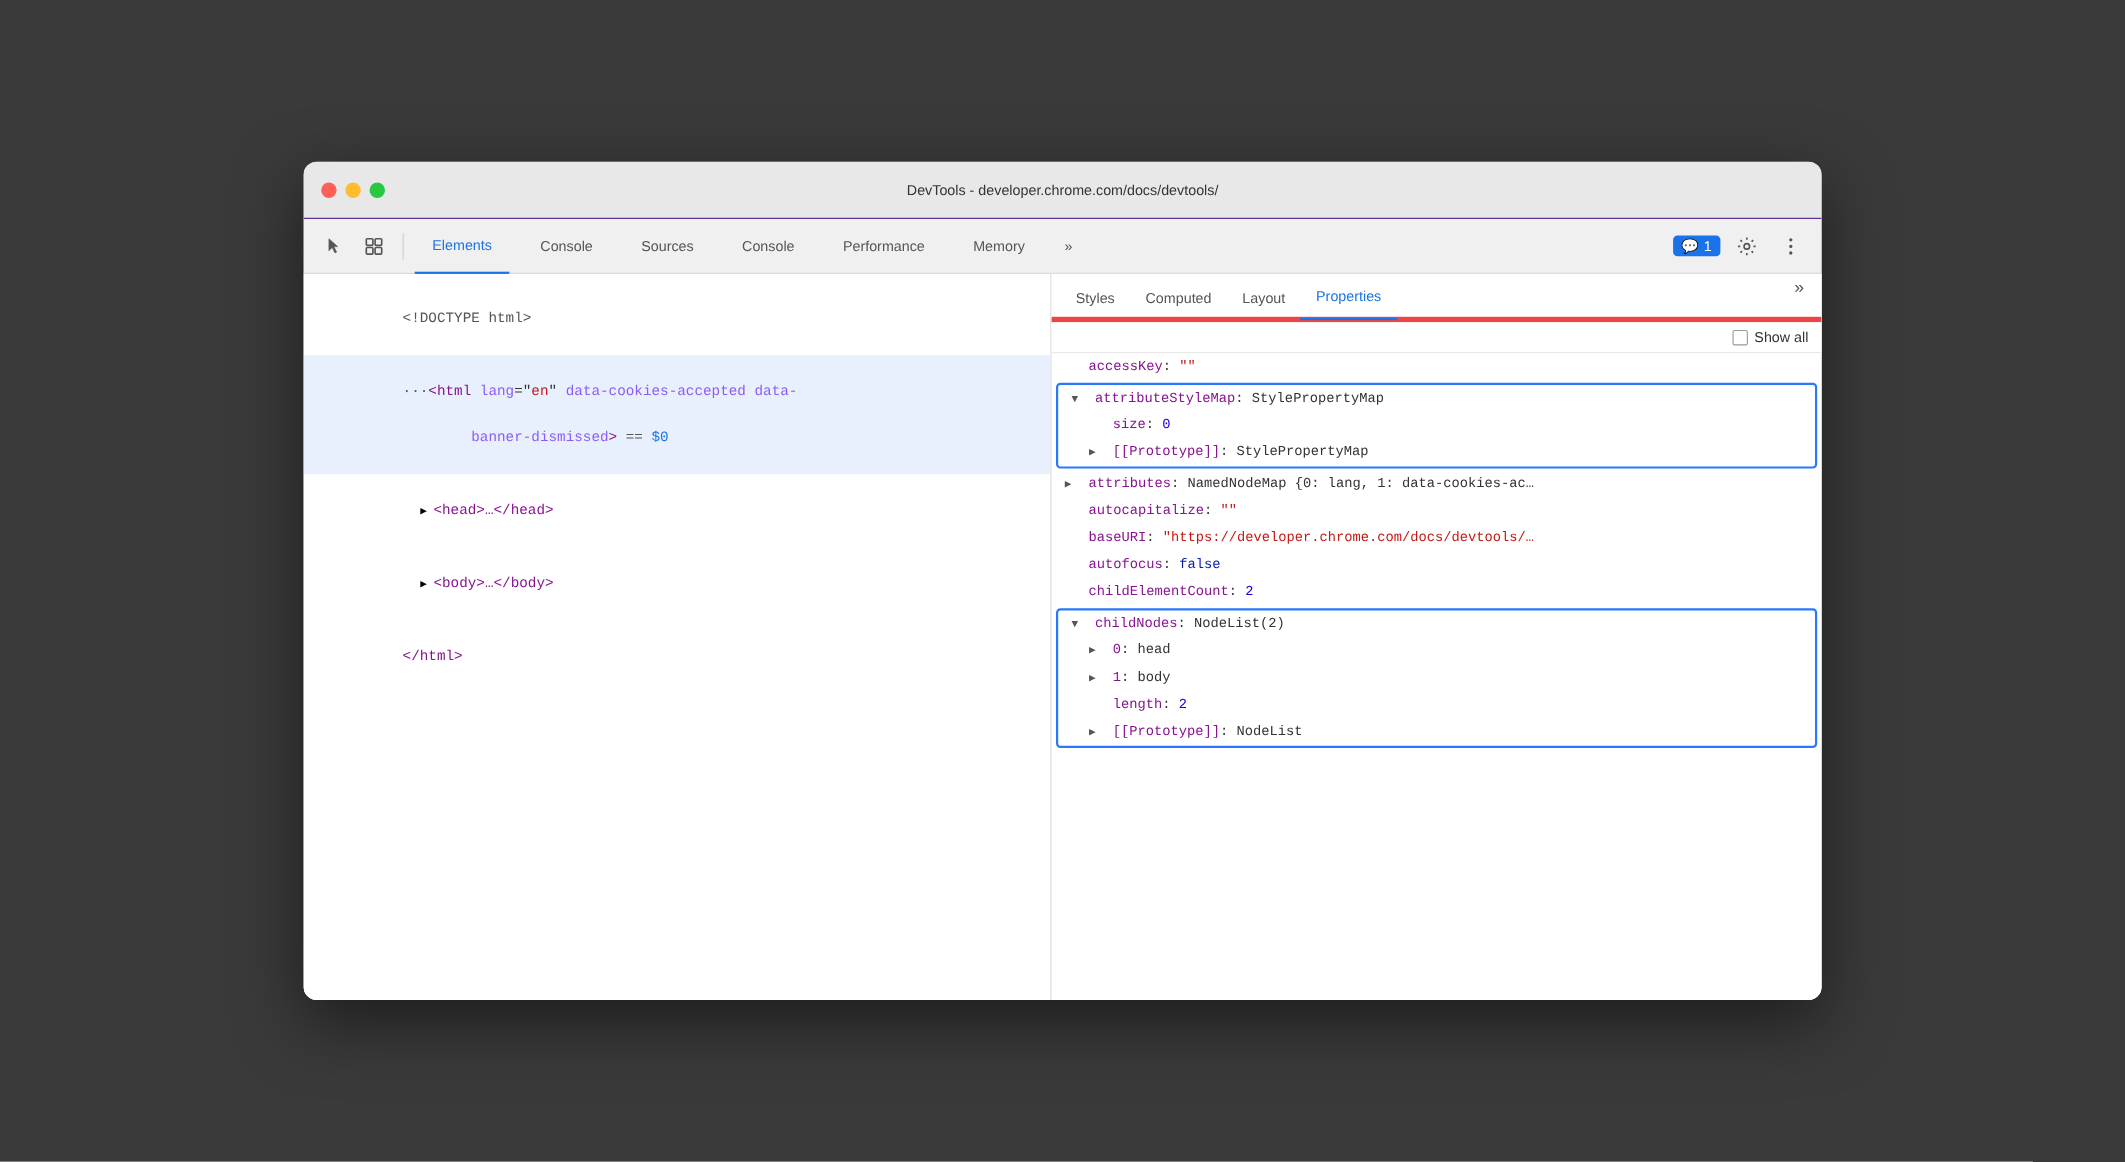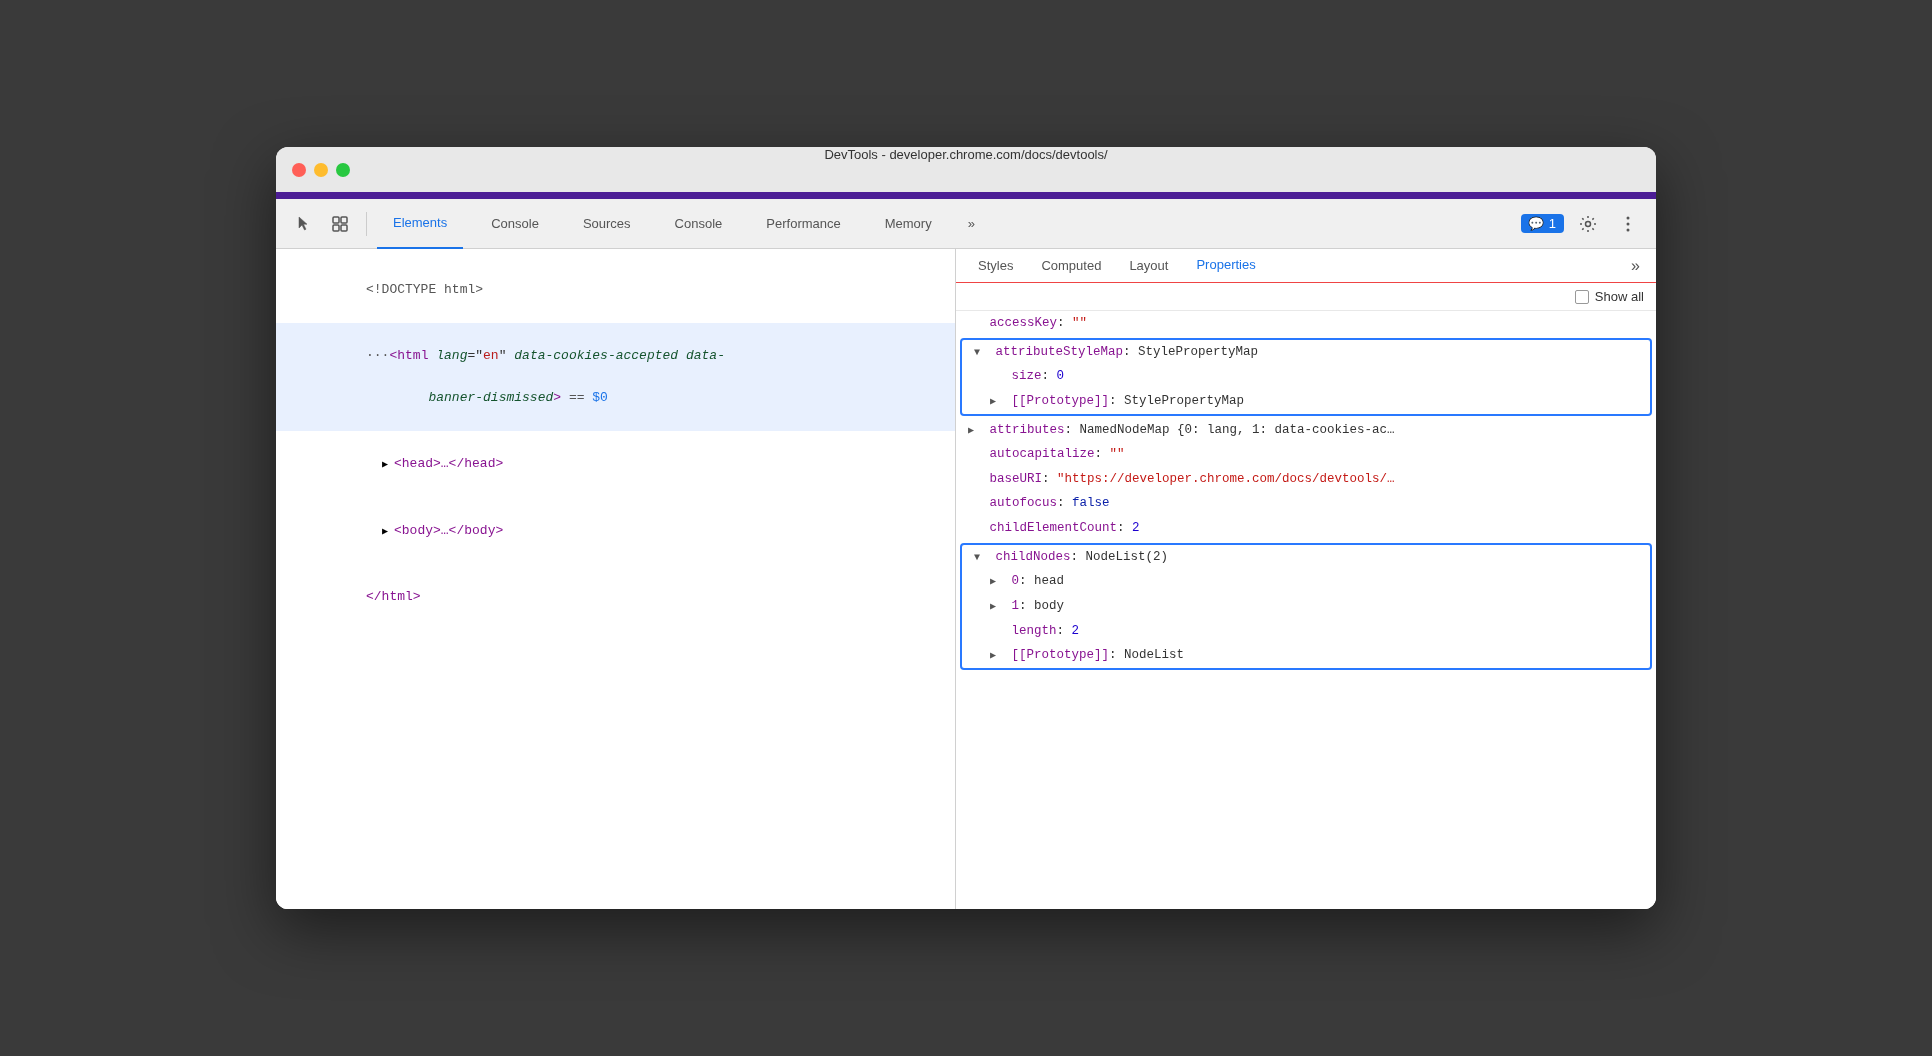--- a/index.html
+++ b/index.html
@@ -16,22 +16,23 @@
       background: #f0f0f0;
       border-radius: 12px;
       box-shadow: 0 20px 60px rgba(0,0,0,0.5);
       overflow: hidden;
     }
     
     .titlebar {
       background: #e8e8e8;
       height: 52px;
       display: flex;
+      align-items: center;
       padding: 0 16px;
-      border-bottom: 7px solid #4c1d95;
+      border-bottom: 1px solid #4c1d95;
       position: relative;
     }
     .traffic-lights {
       display: flex;
       gap: 8px;
       align-items: center;
     }
     .traffic-light {
       width: 14px;
       height: 14px;
@@ -151,21 +152,21 @@
     .dom-line {
       padding: 2px 12px;
       line-height: 1.6;
       white-space: pre;
     }
     .dom-line.selected {
       background: #e8f0fe;
     }
     .dom-comment { color: #555; }
     .dom-tag { color: #881391; }
-    .dom-attr { color: #14532d; font-style: italic; }
+    .dom-attr { color: #8b5cf6; }
     .dom-val { color: #b91c1c; }
     .dom-marker { color: #555; }
     .dom-bracket { color: #333; }
     .triangle {
       display: inline-block;
       width: 12px;
       cursor: pointer;
     }
     .triangle.closed::before { content: '▶'; font-size: 10px; }
     .indent-1 { padding-left: 28px; }
@@ -180,25 +181,25 @@
     
     .right-panel {
       flex: 1;
       background: #fff;
       display: flex;
       flex-direction: column;
     }
     
     .sub-tabs {
       display: flex;
-      align-items: center;
-      border-bottom: 1px solid #ef4444;
+      align-items: flex-start;
+      border-bottom: 5px solid #ef4444;
       padding: 0 8px;
       background: #fff;
-      height: 34px;
+      height: 44px;
     }
     .sub-tab {
       padding: 6px 14px;
       font-size: 13px;
       color: #555;
       cursor: pointer;
       height: 42px;
       display: flex;
       align-items: center;
     }

